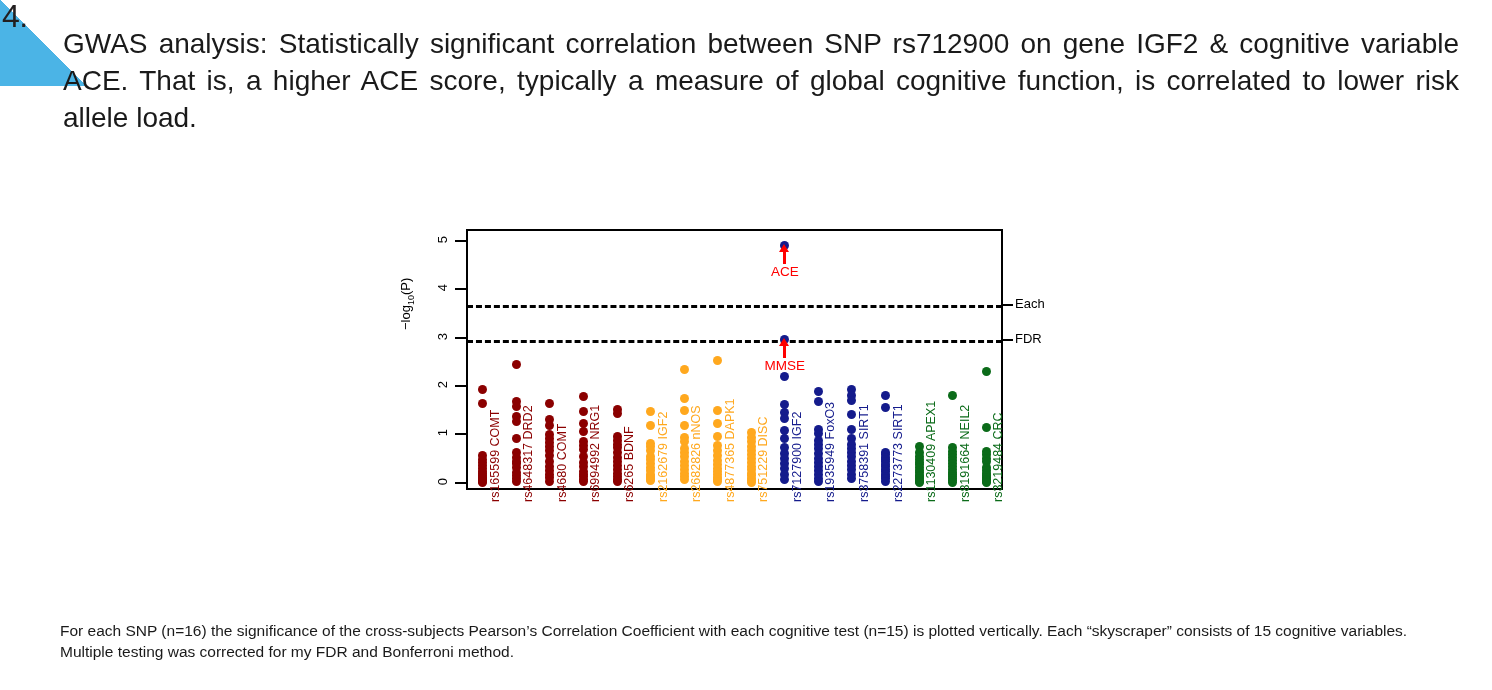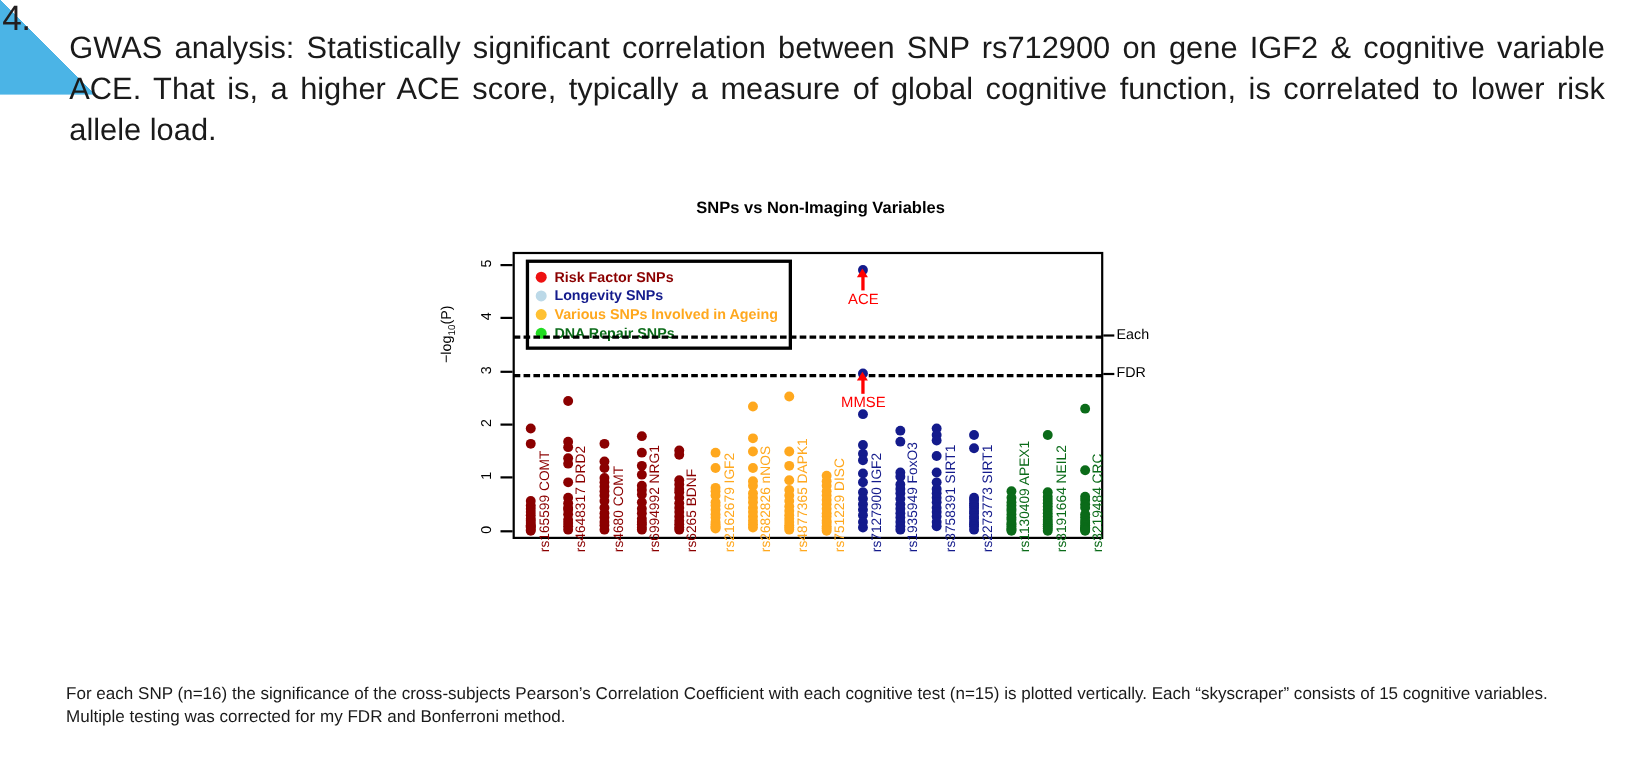--- a/index.html
+++ b/index.html
@@ -112,43 +112,24 @@
 <div id="slide">
 
   <div class="corner-triangle"></div>
   <div class="slide-number">4.</div>
 
   <div class="headline">
     <span>GWAS analysis: Statistically significant correlation between SNP rs712900 on gene IGF2 &amp; cognitive variable ACE. That is, a higher ACE score, typically a measure of global cognitive function, is correlated to lower risk allele load.</span>
   </div>
 
   <div id="figure">
-    <div class="fig-title">SNPs vs Non-Imaging Variables</div>
     <div class="axis-label-y">−log<sub>10</sub>(P)</div>
     <div class="plot-box"></div>
     <div id="overlay"></div>
 
-    <div class="legend" id="legend">
-        <div class="legend-row">
-          <span class="legend-dot" style="background: rgb(238, 17, 17);"></span>
-          <span class="legend-text" style="color: rgb(139, 0, 0);">Risk Factor SNPs</span>
-        </div>
-        <div class="legend-row">
-          <span class="legend-dot" style="background: rgb(188, 217, 232);"></span>
-          <span class="legend-text" style="color: rgb(20, 27, 140);">Longevity SNPs</span>
-        </div>
-        <div class="legend-row">
-          <span class="legend-dot" style="background: rgb(255, 193, 51);"></span>
-          <span class="legend-text" style="color: rgb(255, 168, 30);">Various SNPs Involved in Ageing</span>
-        </div>
-        <div class="legend-row">
-          <span class="legend-dot" style="background: rgb(34, 221, 34);"></span>
-          <span class="legend-text" style="color: rgb(11, 107, 25);">DNA Repair SNPs</span>
-        </div>
-      </div>
   <div class="ytick-mark" style="top: 311.75px;"></div>
       <div class="ytick-label" style="left: 432px; top: 303.75px;">0</div>
       <div class="ytick-mark" style="top: 263.417px;"></div>
       <div class="ytick-label" style="left: 432px; top: 255.417px;">1</div>
       <div class="ytick-mark" style="top: 215.083px;"></div>
       <div class="ytick-label" style="left: 432px; top: 207.083px;">2</div>
       <div class="ytick-mark" style="top: 166.75px;"></div>
       <div class="ytick-label" style="left: 432px; top: 158.75px;">3</div>
       <div class="ytick-mark" style="top: 118.417px;"></div>
       <div class="ytick-label" style="left: 432px; top: 110.417px;">4</div>

